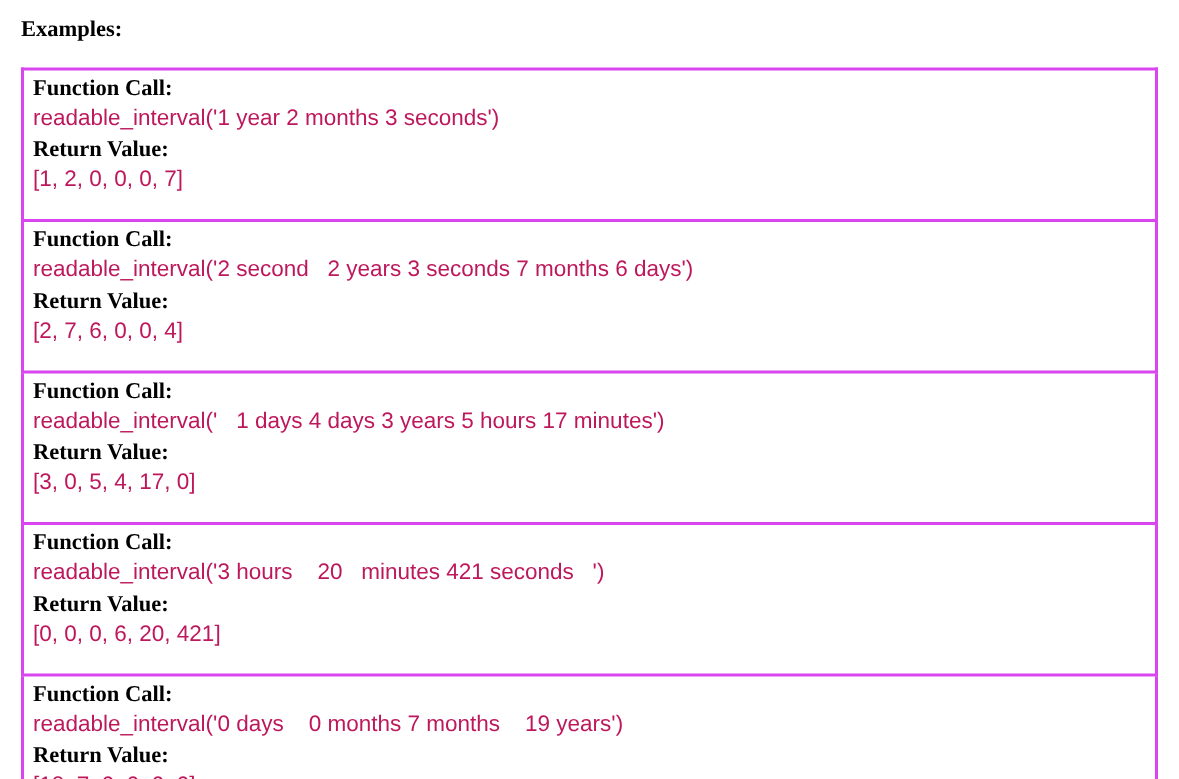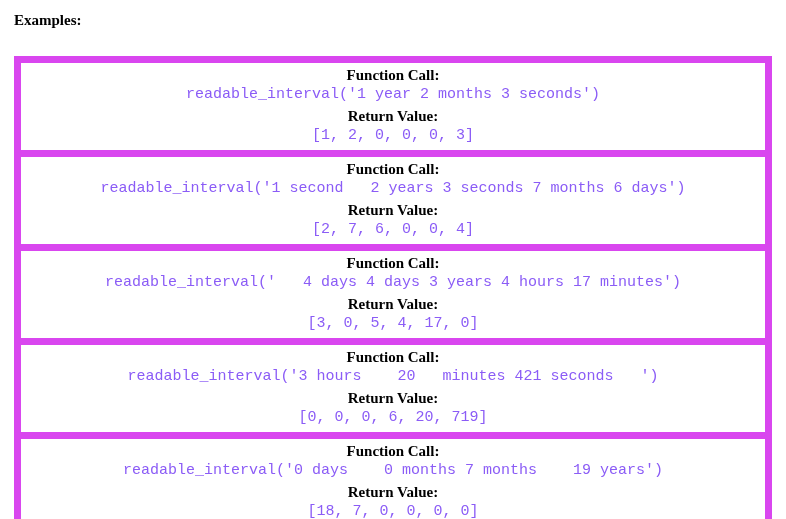--- a/index.html
+++ b/index.html
@@ -5,90 +5,89 @@
   body {
     font-family: Georgia, 'Times New Roman', serif;
     background: #fff;
     margin: 0;
     padding: 12px 14px;
     font-size: 15px;
     color: #000;
   }
   .examples-heading {
     font-weight: bold;
-    margin-bottom: 27px;
+    margin-bottom: 16px;
   }
   table.example-table {
     border-collapse: collapse;
     width: 758px;
     border: 1px solid #000;
   }
   table.example-table td {
-    border: 7px solid #d946ef;
-    padding: 2px 6px 4px 6px;
+    border: 2px solid #d946ef;
+    padding: 2px 6px 16px 6px;
     vertical-align: top;
-    text-align: center;
   }
   .label {
     font-weight: bold;
   }
   .code {
-    font-family: Liberation Mono, monospace;
+    font-family: Liberation Sans, sans-serif;
     white-space: pre;
-    color: #8b5cf6;
+    color: #be185d;
     line-height: 1.35;
   }
   .row-inner {
     line-height: 1.35;
   }
 </style>
 </head>
 <body>
 
 <div class="examples-heading">Examples:</div>
 
 <table class="example-table">
   <tbody>
     <tr>
       <td>
         <div class="row-inner">
           <div class="label">Function Call:</div>
           <div class="code">readable_interval('1 year 2 months 3 seconds')</div>
           <div class="label">Return Value:</div>
-          <div class="code">[1, 2, 0, 0, 0, 3]</div>
+          <div class="code">[1, 2, 0, 0, 0, 7]</div>
         </div>
       </td>
     </tr>
     <tr>
       <td>
         <div class="row-inner">
           <div class="label">Function Call:</div>
-          <div class="code">readable_interval('1 second   2 years 3 seconds 7 months 6 days')</div>
+          <div class="code">readable_interval('2 second   2 years 3 seconds 7 months 6 days')</div>
           <div class="label">Return Value:</div>
           <div class="code">[2, 7, 6, 0, 0, 4]</div>
         </div>
       </td>
     </tr>
     <tr>
       <td>
         <div class="row-inner">
           <div class="label">Function Call:</div>
-          <div class="code">readable_interval('   4 days 4 days 3 years 4 hours 17 minutes')</div>
+          <div class="code">readable_interval('   1 days 4 days 3 years 5 hours 17 minutes')</div>
           <div class="label">Return Value:</div>
           <div class="code">[3, 0, 5, 4, 17, 0]</div>
         </div>
       </td>
     </tr>
     <tr>
       <td>
         <div class="row-inner">
           <div class="label">Function Call:</div>
           <div class="code">readable_interval('3 hours    20   minutes 421 seconds   ')</div>
           <div class="label">Return Value:</div>
-          <div class="code">[0, 0, 0, 6, 20, 719]</div>
+          <div class="code">[0, 0, 0, 6, 20, 421]</div>
         </div>
       </td>
     </tr>
     <tr>
       <td>
         <div class="row-inner">
           <div class="label">Function Call:</div>
           <div class="code">readable_interval('0 days    0 months 7 months    19 years')</div>
           <div class="label">Return Value:</div>
           <div class="code">[18, 7, 0, 0, 0, 0]</div>

